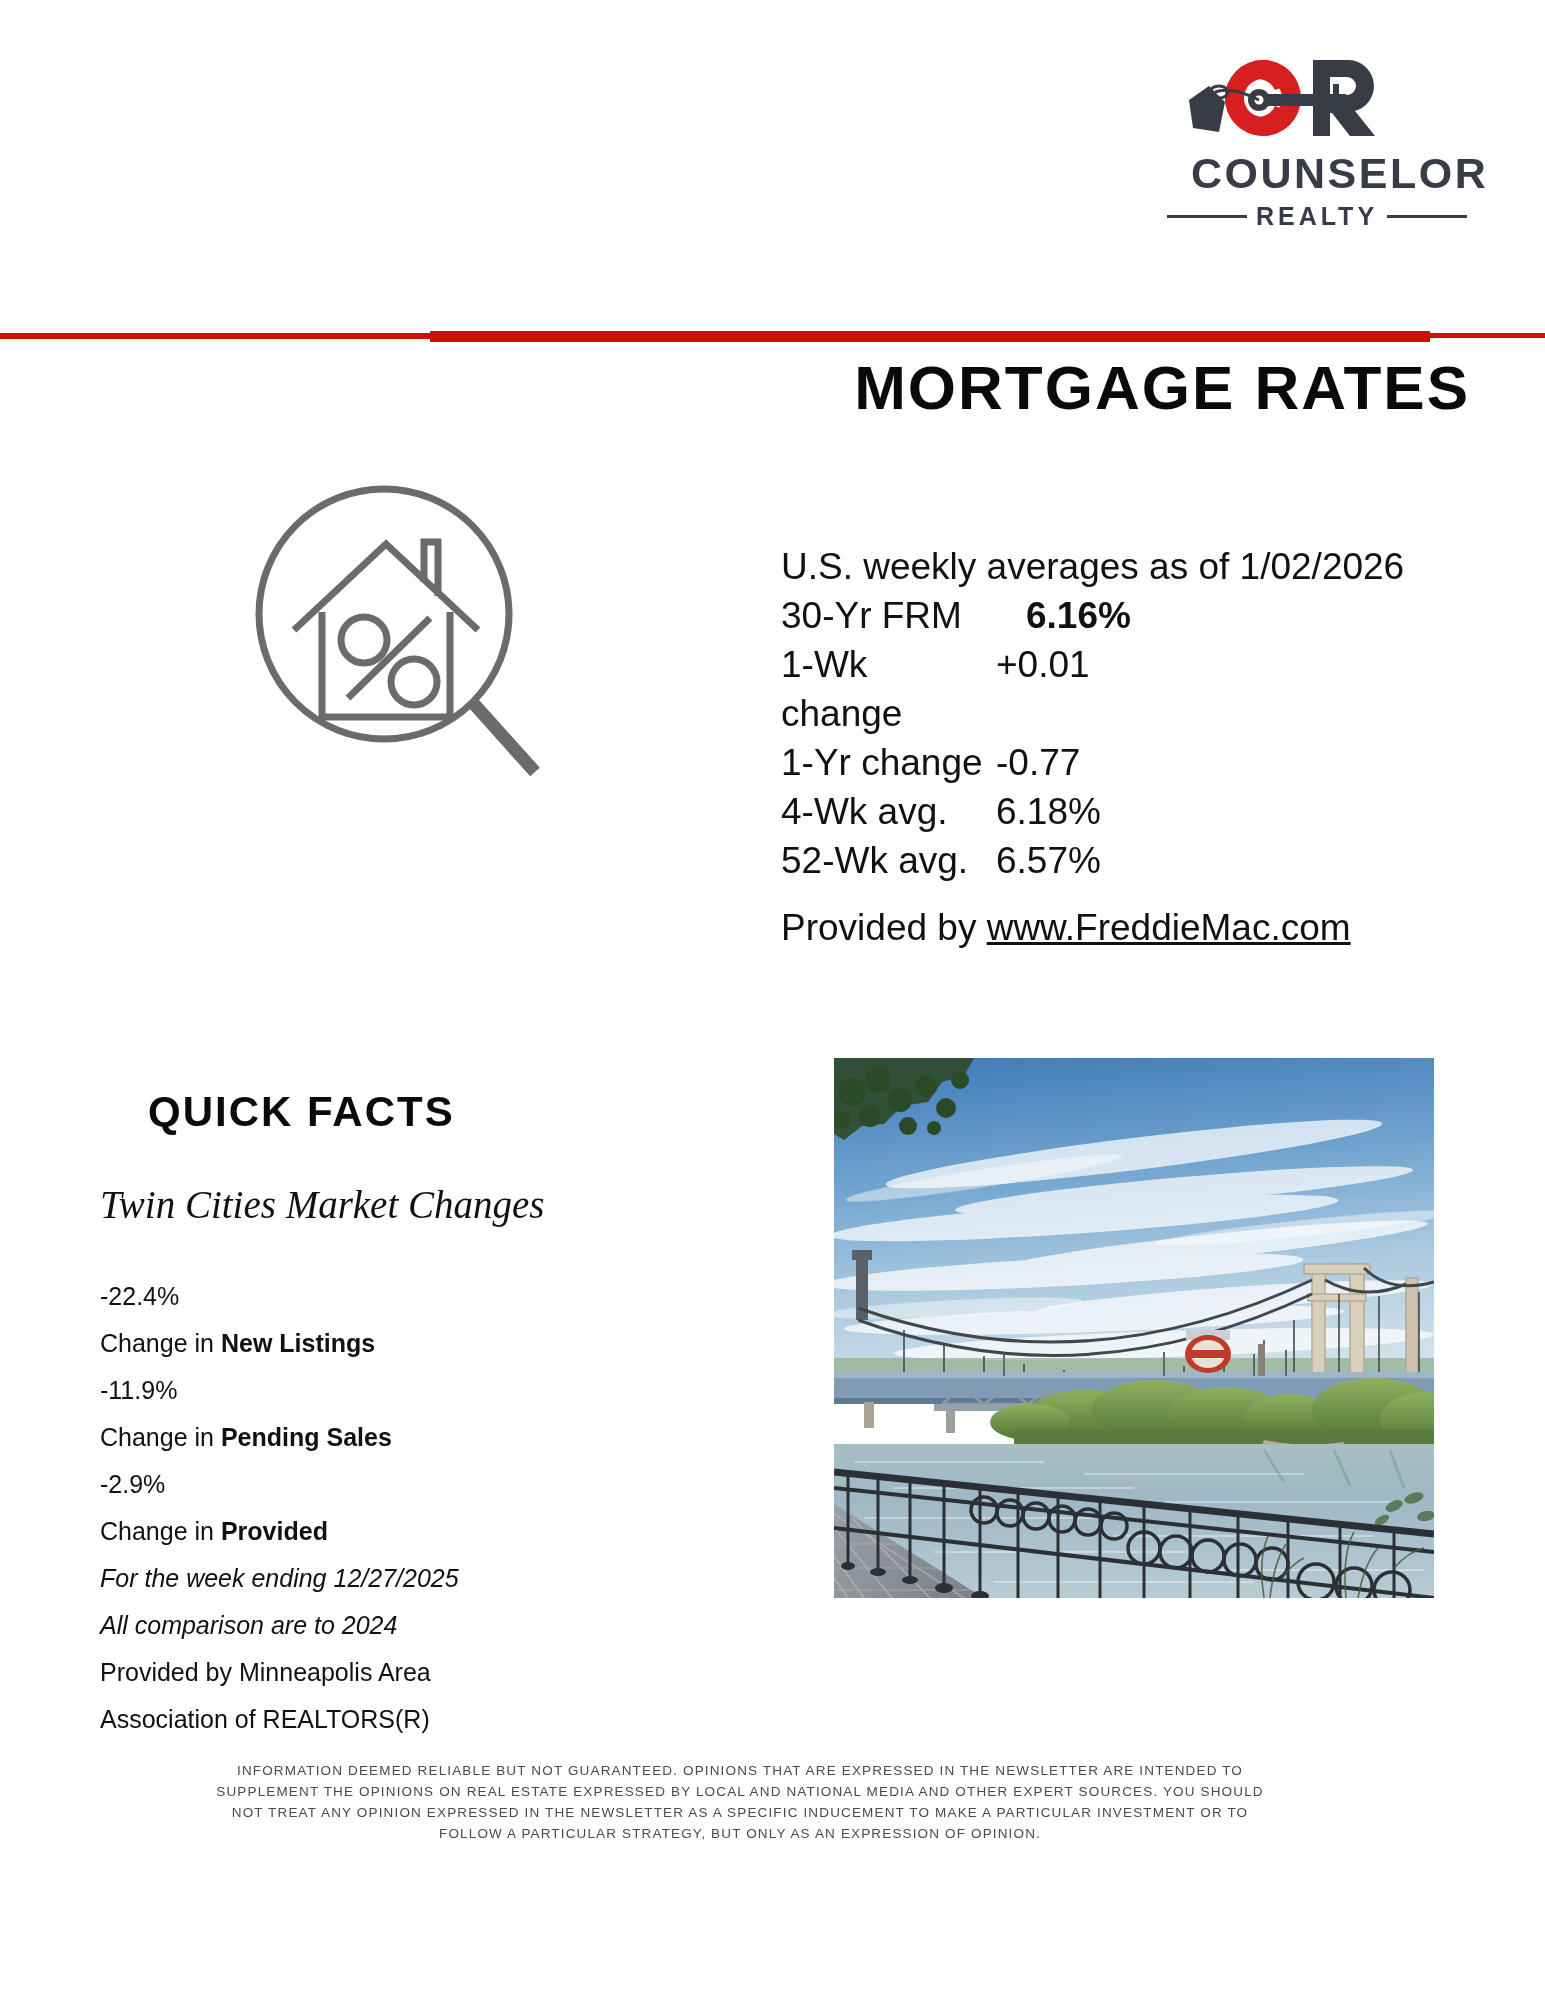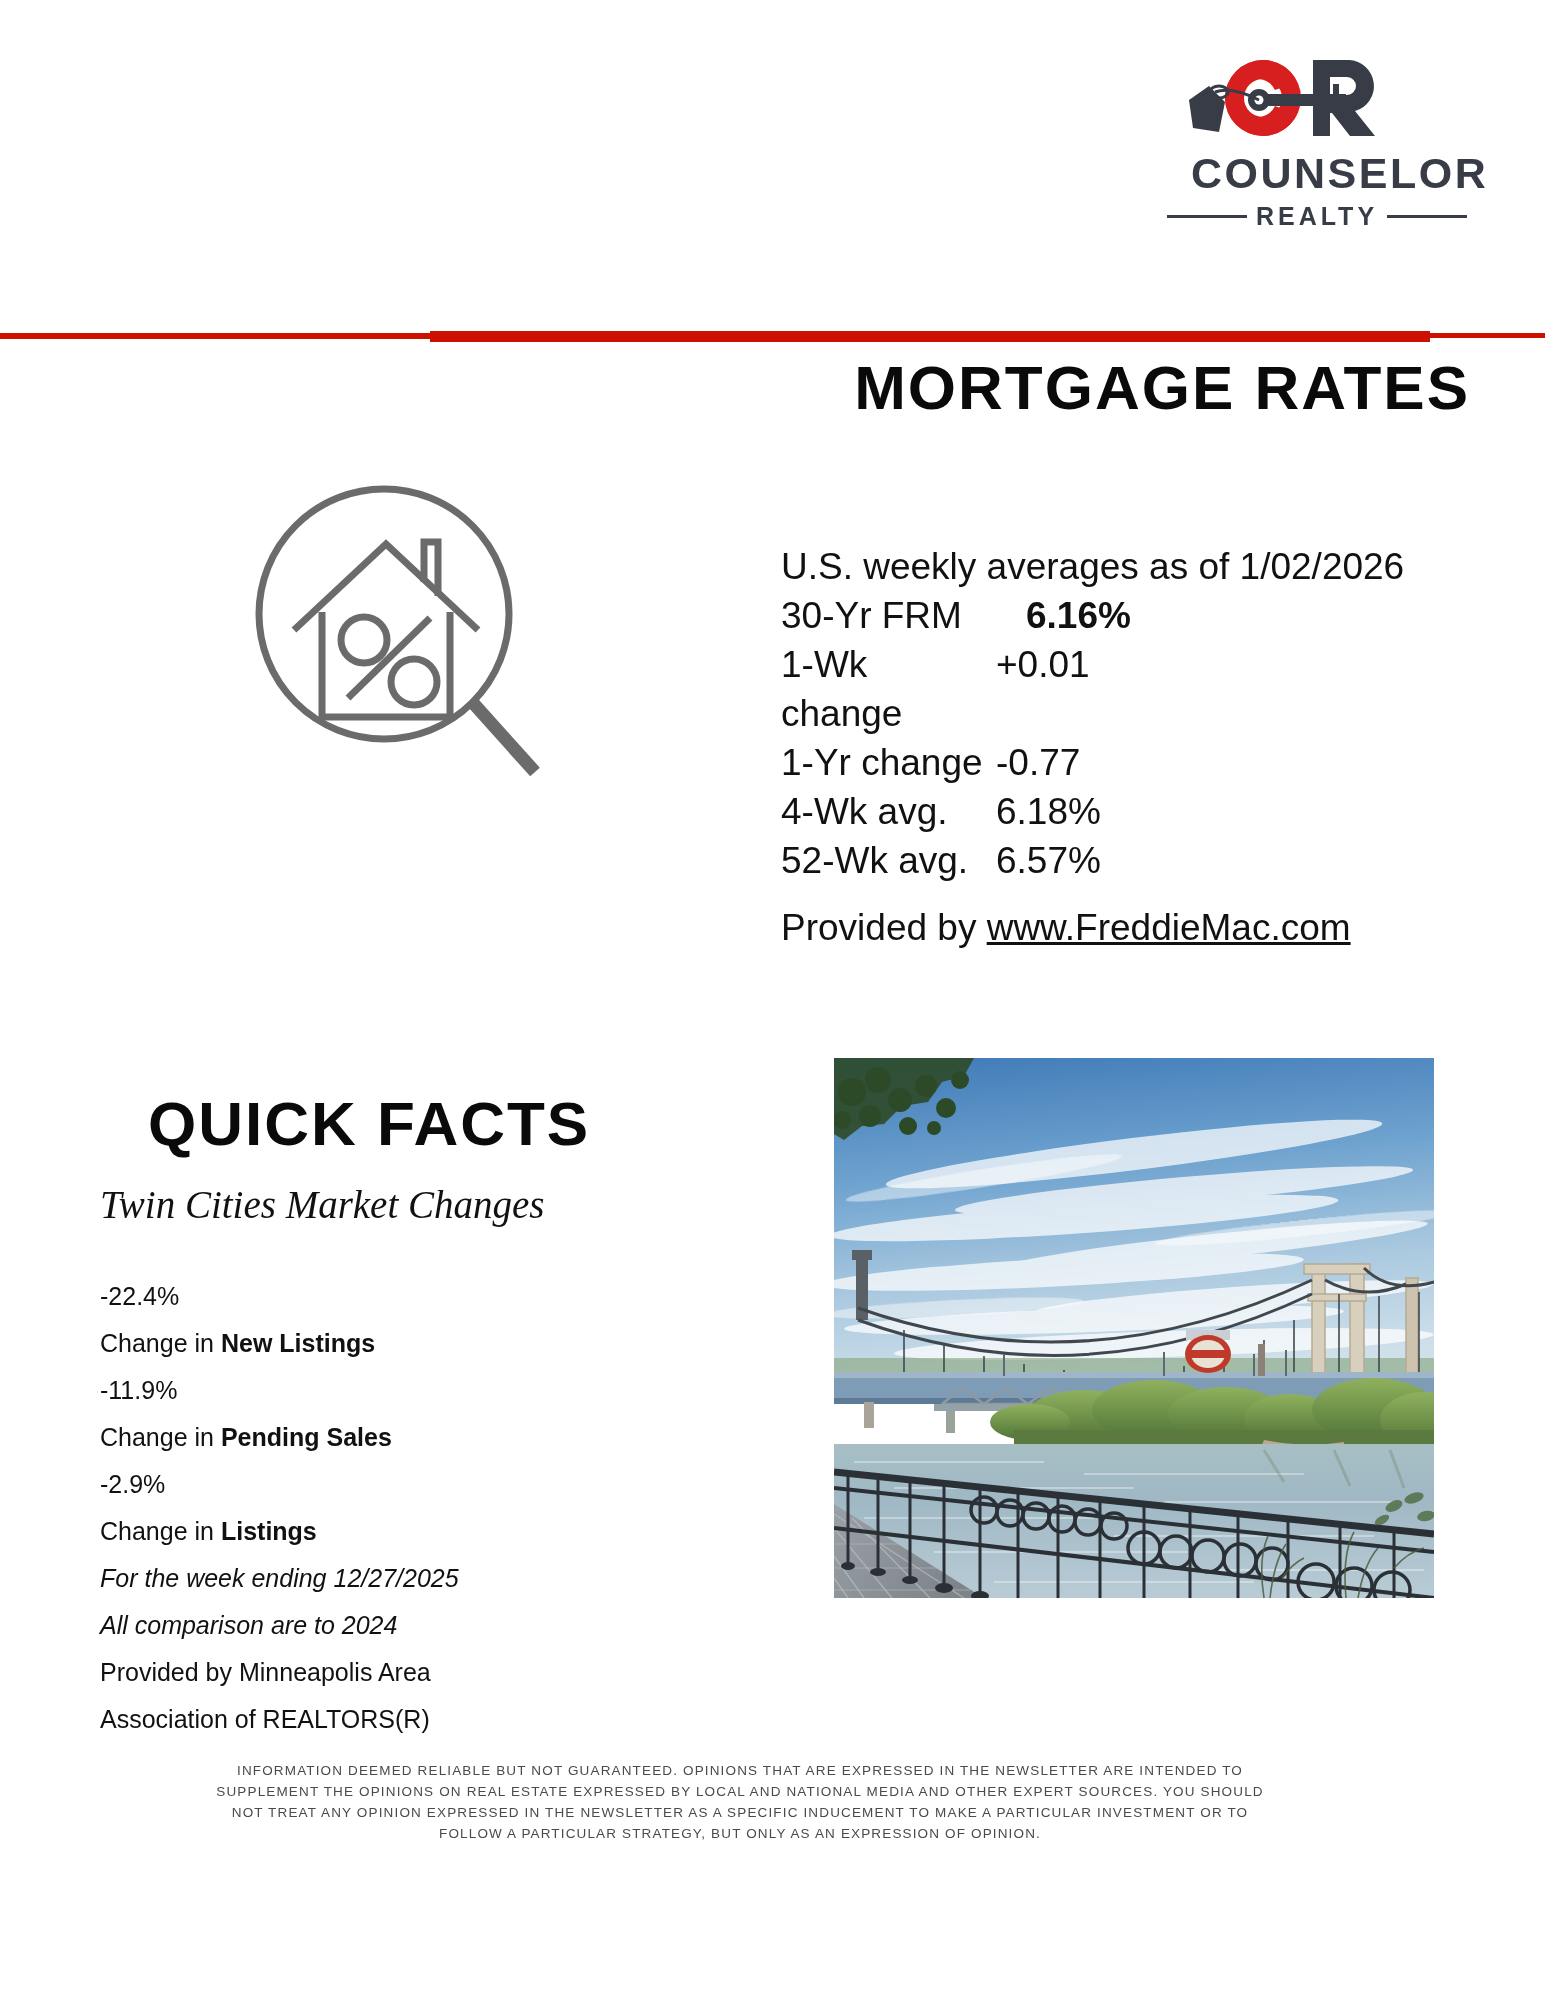--- a/index.html
+++ b/index.html
@@ -57,21 +57,21 @@
   .rates .row.kv .val{width:215px;}
   .provided{
     position:absolute;left:781px;top:907px;
     font-size:37px;color:#111;font-weight:300;white-space:nowrap;
   }
   .provided .url{text-decoration:underline;}
 
   
   .qf-title{
     position:absolute;left:148px;top:1088px;
-    font-weight:bold;font-size:62px;letter-spacing:2px;color:#0a0a0a;
+    font-weight:bold;font-size:42px;letter-spacing:2px;color:#0a0a0a;
   }
   .qf-sub{
     position:absolute;left:100px;top:1182px;
     font-family:"Liberation Serif", serif;font-style:italic;
     font-size:39px;color:#111;
   }
   .qf-list{
     position:absolute;left:100px;top:1273px;
     font-size:25px;line-height:47px;color:#111;font-weight:300;
     width:620px;
@@ -189,21 +189,21 @@
 <div class="qf-sub">Twin Cities Market Changes</div>
 
 <div class="qf-list">
   <div class="pct">-22.4%</div>
   <div class="desc"><span>Change in </span><b>New Listings</b></div>
 
   <div class="pct">-11.9%</div>
   <div class="desc"><span>Change in </span><b>Pending Sales</b></div>
 
   <div class="pct">-2.9%</div>
-  <div class="desc"><span>Change in </span><b>Listings</b></div>
+  <div class="desc"><span>Change in </span><b>Provided</b></div>
 
   <div class="ital">For the week ending 12/27/2025</div>
   <div class="ital">All comparison are to 2024</div>
   <div>Provided by Minneapolis Area</div>
   <div>Association of  REALTORS(R)</div>
 </div>
 
 <div class="photo">
   <svg width="600" height="540" viewBox="0 0 600 540">
     <defs>

